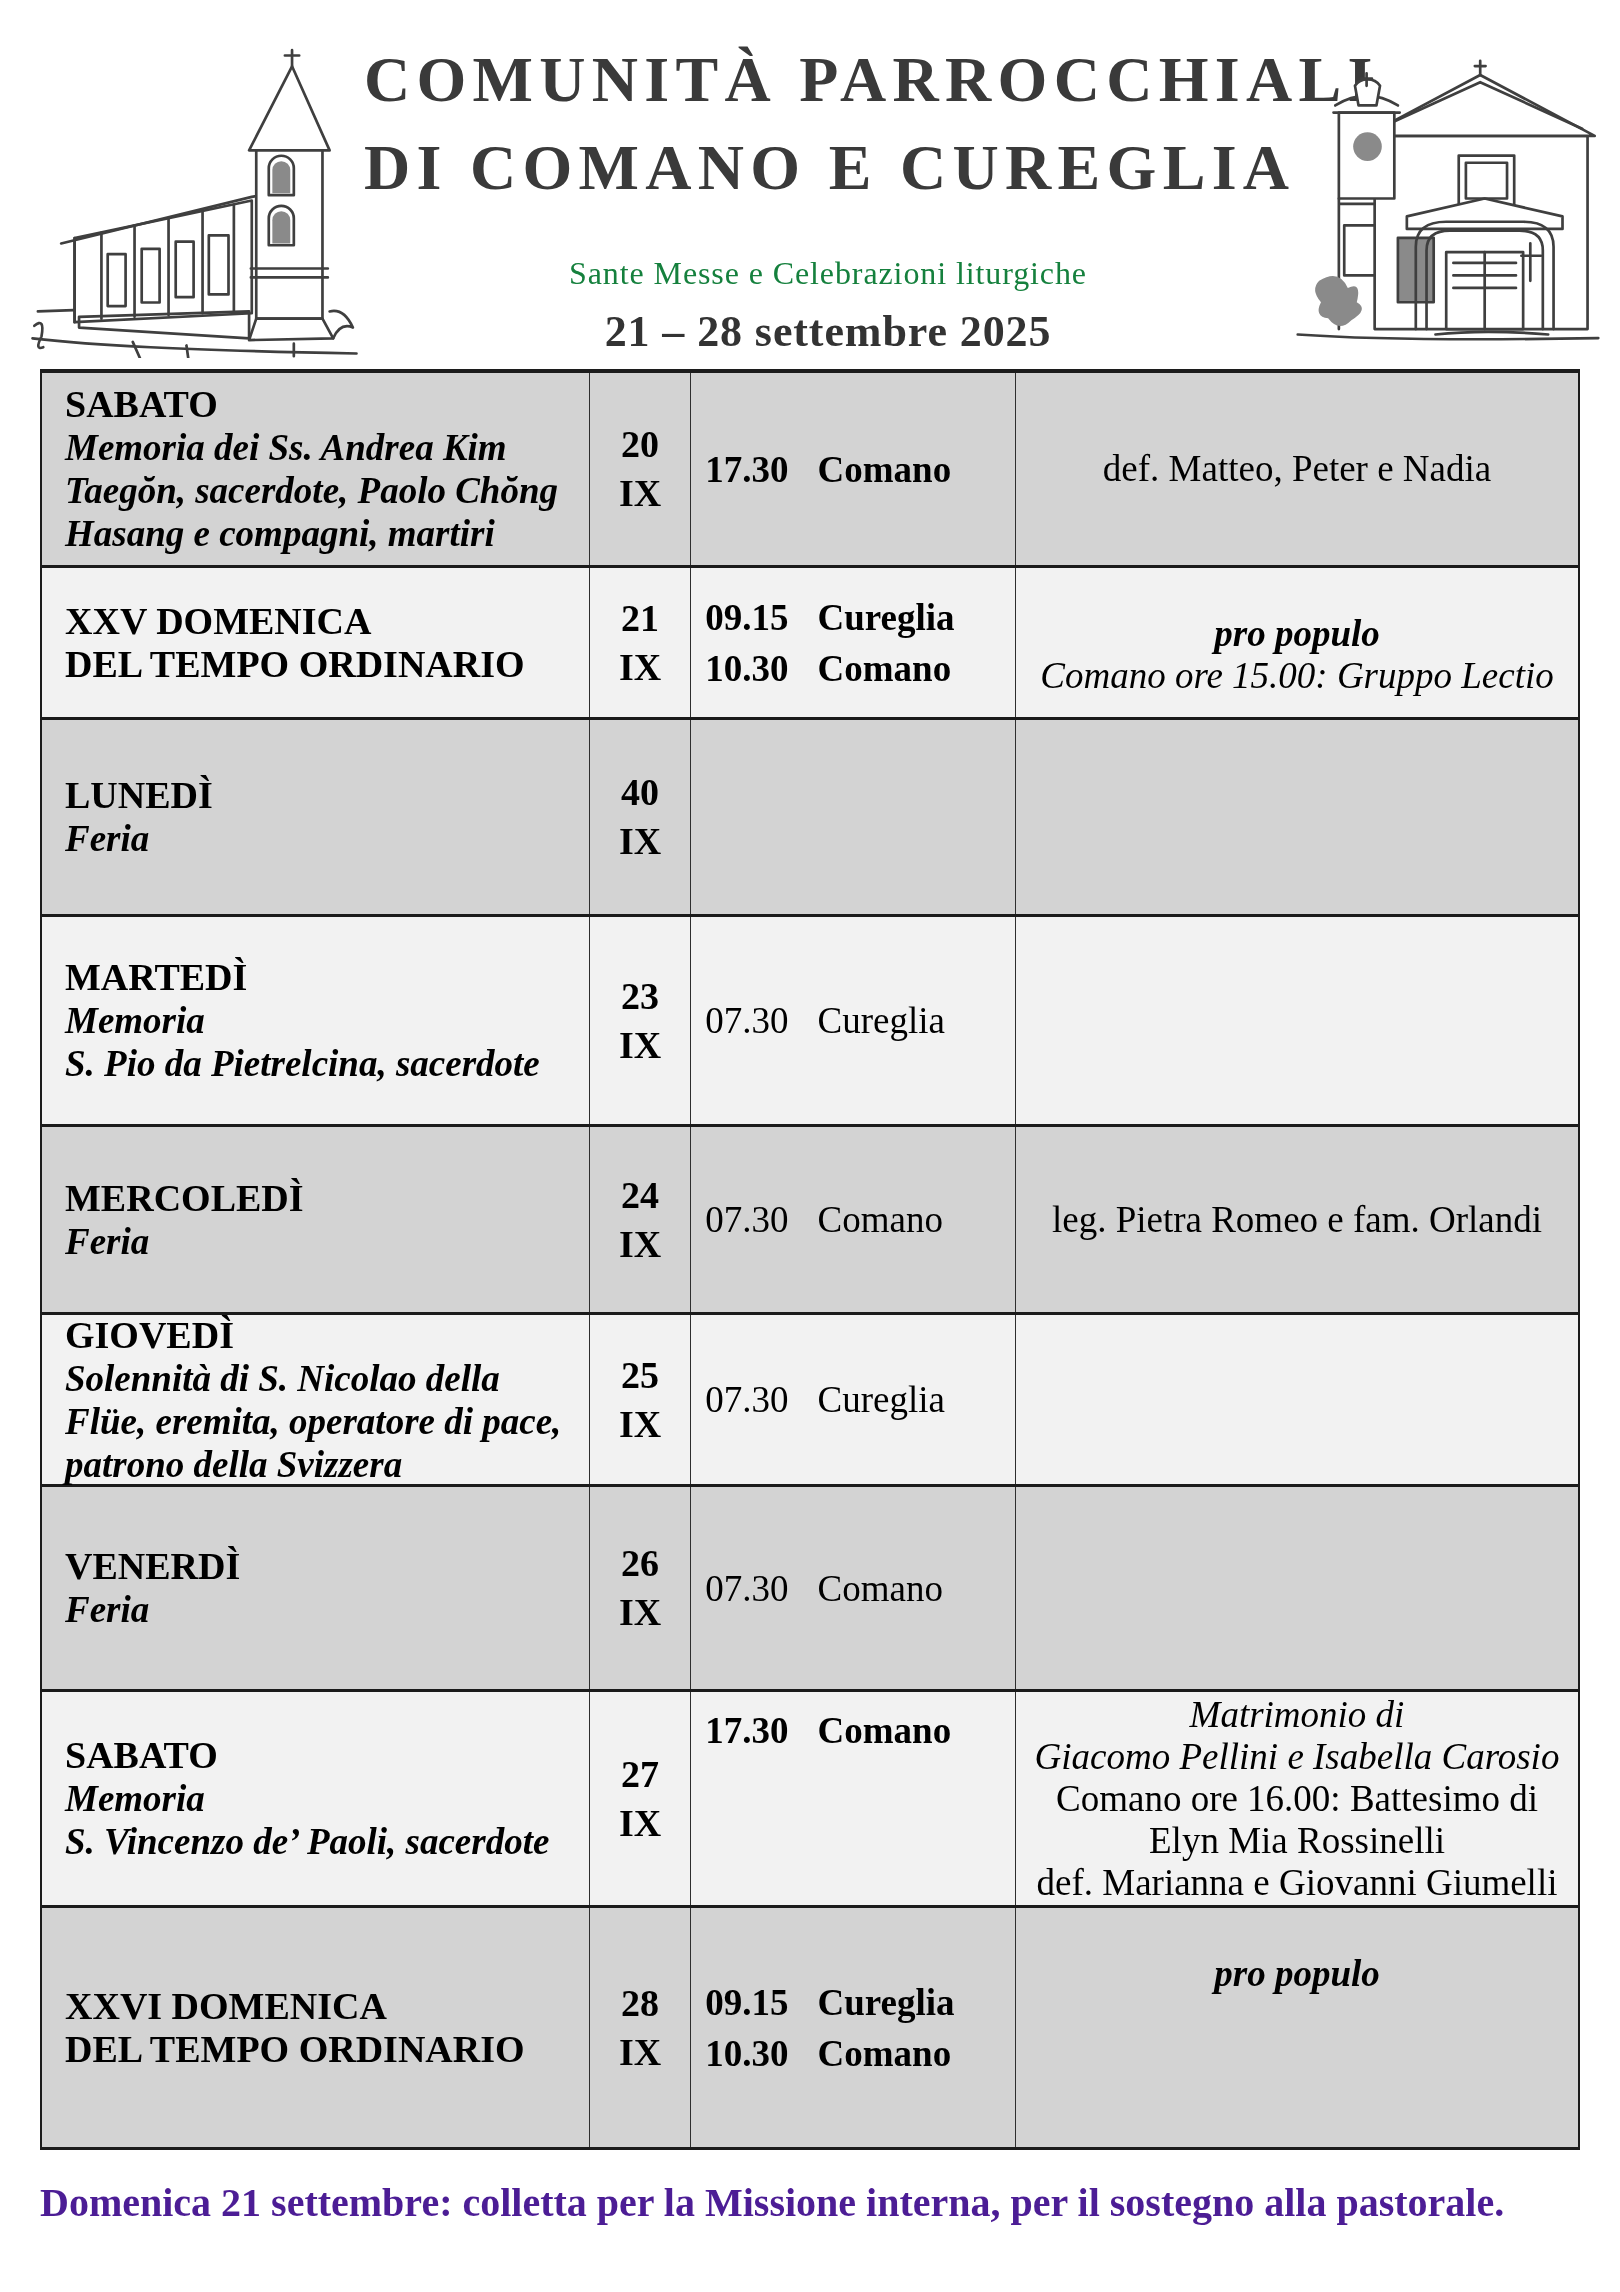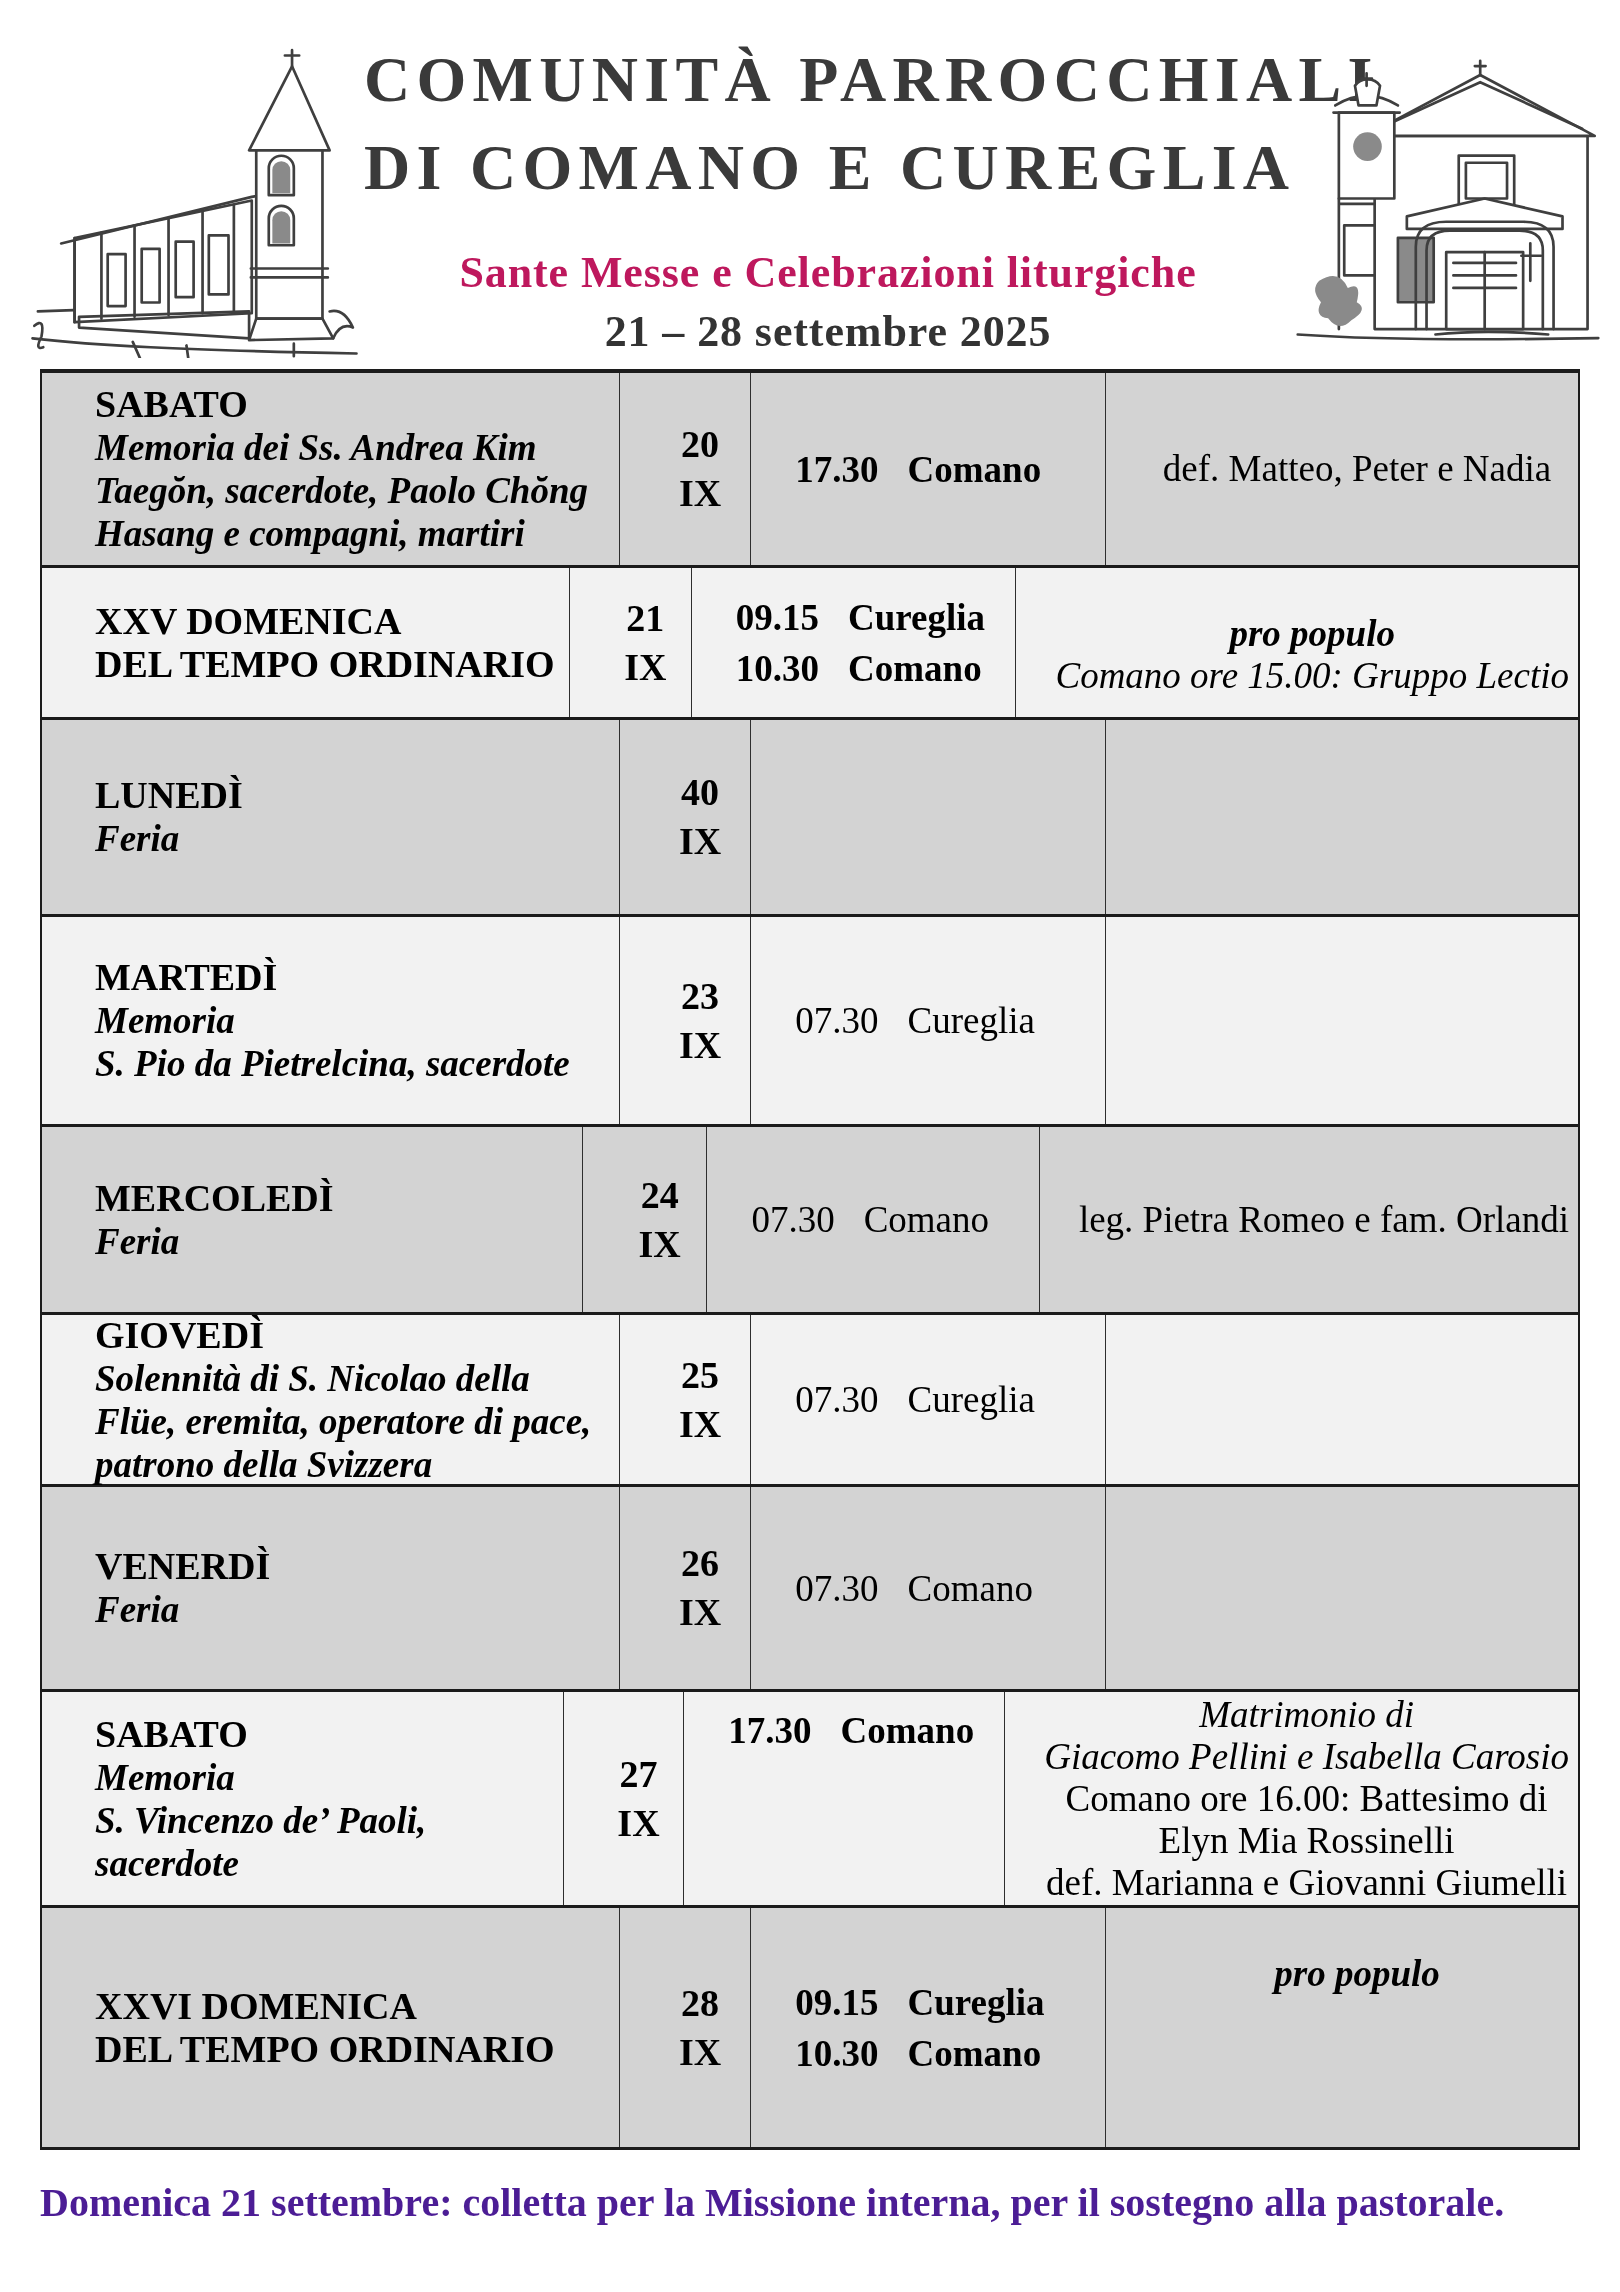--- a/index.html
+++ b/index.html
@@ -17,42 +17,42 @@
   .sketch{flex:0 0 auto;}
   .sketch svg{display:block;}
   .sketch-left{margin-top:19.7px;}
   .sketch-right{margin-top:27px;}
   .title-block{flex:1 1 auto;text-align:center;padding-top:12.5px;min-width:0;}
   .main-title{
     font-weight:bold;font-size:64px;line-height:88px;
     letter-spacing:6.3px;color:#3a3a3a;white-space:nowrap;
   }
   .subtitle{
-    font-weight:bold;font-size:44px;line-height:50px;
-    color:#be185d;margin-top:36px;letter-spacing:0.9px;
+    font-weight:normal;font-size:32px;line-height:50px;
+    color:#15803d;margin-top:36px;letter-spacing:0.9px;
   }
   .date-range{
     font-weight:bold;font-size:44px;line-height:50px;
     color:#333;margin-top:9px;letter-spacing:0.9px;
   }
   
   .schedule{
     box-sizing:border-box;
     margin:27px 40px 0 40px;
     border:2.7px solid #1c1c1c;
     border-top-width:4.5px;border-bottom-width:3.6px;
   }
   .row{
     box-sizing:border-box;display:flex;
     border-bottom:3.6px solid #1b1b1b;
   }
   .row:last-child{border-bottom:none;}
   .row.shaded{background:#d3d3d3;}
   .row.plain{background:#f2f2f2;}
-  .cell{box-sizing:border-box;border-right:1.8px solid #2e2e2e;margin-left:30px;}
+  .cell{box-sizing:border-box;border-right:1.8px solid #2e2e2e;}
   .cell:last-child{border-right:none;}
   .c-day{
     width:548px;display:flex;flex-direction:column;justify-content:center;
     padding:9px 10.7px 9px 23px;
   }
   .day-title{
     font-weight:bold;font-size:38px;line-height:43px;white-space:pre-line;
   }
   .day-sub{
     font-weight:bold;font-style:italic;font-size:37px;line-height:43px;

